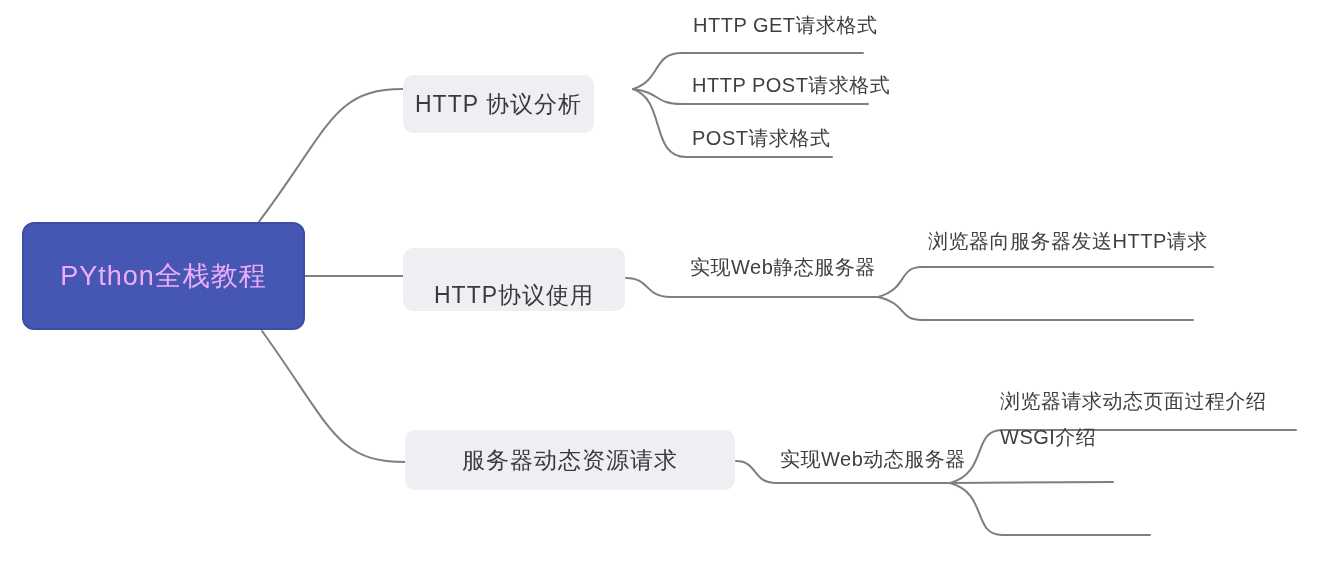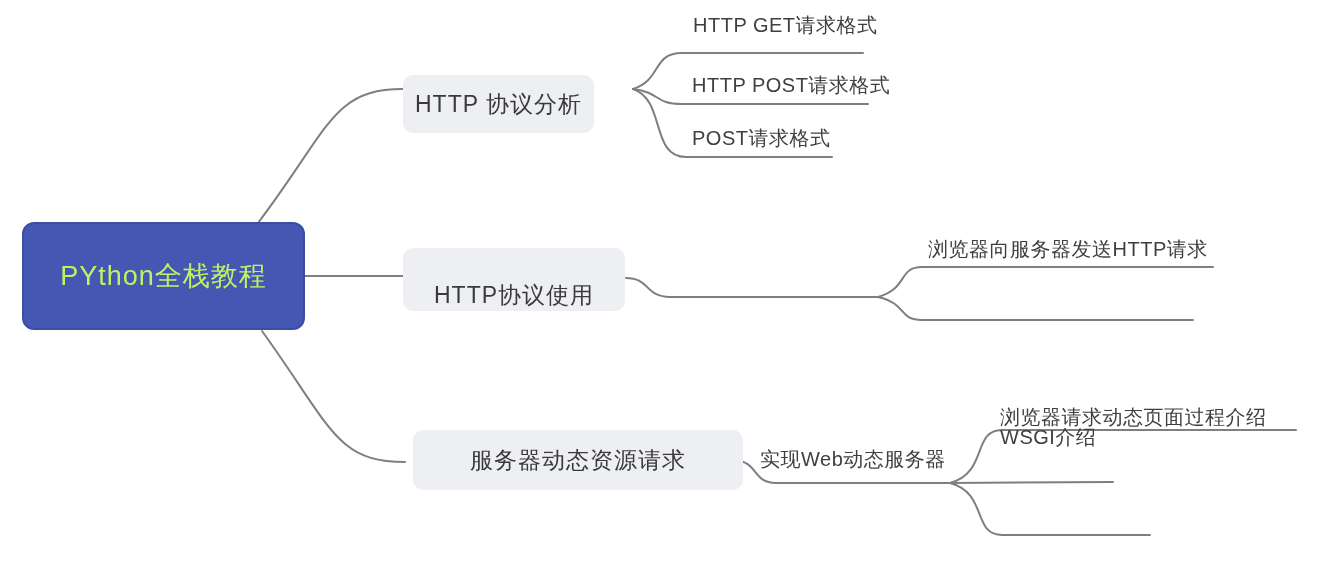--- a/index.html
+++ b/index.html
@@ -27,21 +27,21 @@
     stroke-width: 2;
     stroke-linecap: round;
   }
   .node-root {
     position: absolute;
     left: 22px; top: 222px;
     width: 283px; height: 108px;
     background: #4557b2;
     border: 2px solid #3c4da6;
     border-radius: 12px;
-    color: #bef264;
+    color: #f0abfc;
     font-size: 27px;
     display: flex;
     align-items: center;
     justify-content: center;
     box-sizing: border-box;
     letter-spacing: 1px;
   }
   .node-branch {
     position: absolute;
     background: #edeff3;
@@ -49,39 +49,39 @@
     color: #3a3a3a;
     font-size: 23px;
     display: flex;
     align-items: center;
     justify-content: center;
     box-sizing: border-box;
     letter-spacing: 1px;
   }
   .branch-1 { left: 403px; top: 60px;  width: 191px; height: 58px; margin-top: 15px; }
   .branch-2 { left: 403px; top: 248px; width: 222px; height: 63px; align-items: flex-end; }
-  .branch-3 { left: 405px; top: 430px; width: 330px; height: 60px; margin-left: 8px; }
+  .branch-3 { left: 405px; top: 430px; width: 330px; height: 60px; }
   .leaf {
     position: absolute;
     color: #3f3f3f;
     font-size: 20px;
     white-space: nowrap;
     letter-spacing: 0.5px;
   }
   
   .leaf-1-1 { left: 693px;  top: 12px;  }
   .leaf-1-2 { left: 692px;  top: 72px;  }
   .leaf-1-3 { left: 692px;  top: 125px; }
   
   .leaf-2-1   { left: 690px;  top: 254px; }
-  .leaf-2-1-1 { left: 928px;  top: 228px; margin-top: 8px; }
+  .leaf-2-1-1 { left: 928px;  top: 228px; }
   .leaf-2-1-2 { left: 930px;  top: 285px; }
   
-  .leaf-3-1   { left: 760px;  top: 446px; text-align: right; }
-  .leaf-3-1-1 { left: 1000px; top: 404px; }
+  .leaf-3-1   { left: 780px;  top: 446px; text-align: right; }
+  .leaf-3-1-1 { left: 1000px; top: 388px; }
   .leaf-3-1-2 { left: 1000px; top: 424px; }
   .leaf-3-1-3 { left: 1000px; top: 501px; }
 </style>
 </head>
 <body>
 
 <div class="canvas">
 
   <svg class="edges" viewBox="0 0 1318 588" xmlns="http://www.w3.org/2000/svg">
 
@@ -114,19 +114,20 @@
     <span>HTTP协议使用</span>
   </div>
   <div class="node-branch branch-3">
     <span>服务器动态资源请求</span>
   </div>
 
   <div class="leaf leaf-1-1">HTTP GET请求格式</div>
   <div class="leaf leaf-1-2">HTTP POST请求格式</div>
   <div class="leaf leaf-1-3">POST请求格式</div>
 
+  <div class="leaf leaf-2-1">实现Web静态服务器</div>
   <div class="leaf leaf-2-1-1">浏览器向服务器发送HTTP请求</div>
 
   <div class="leaf leaf-3-1">实现Web动态服务器</div>
   <div class="leaf leaf-3-1-1">浏览器请求动态页面过程介绍</div>
   <div class="leaf leaf-3-1-2">WSGI介绍</div>
 
 </div>
 
 </body></html>

